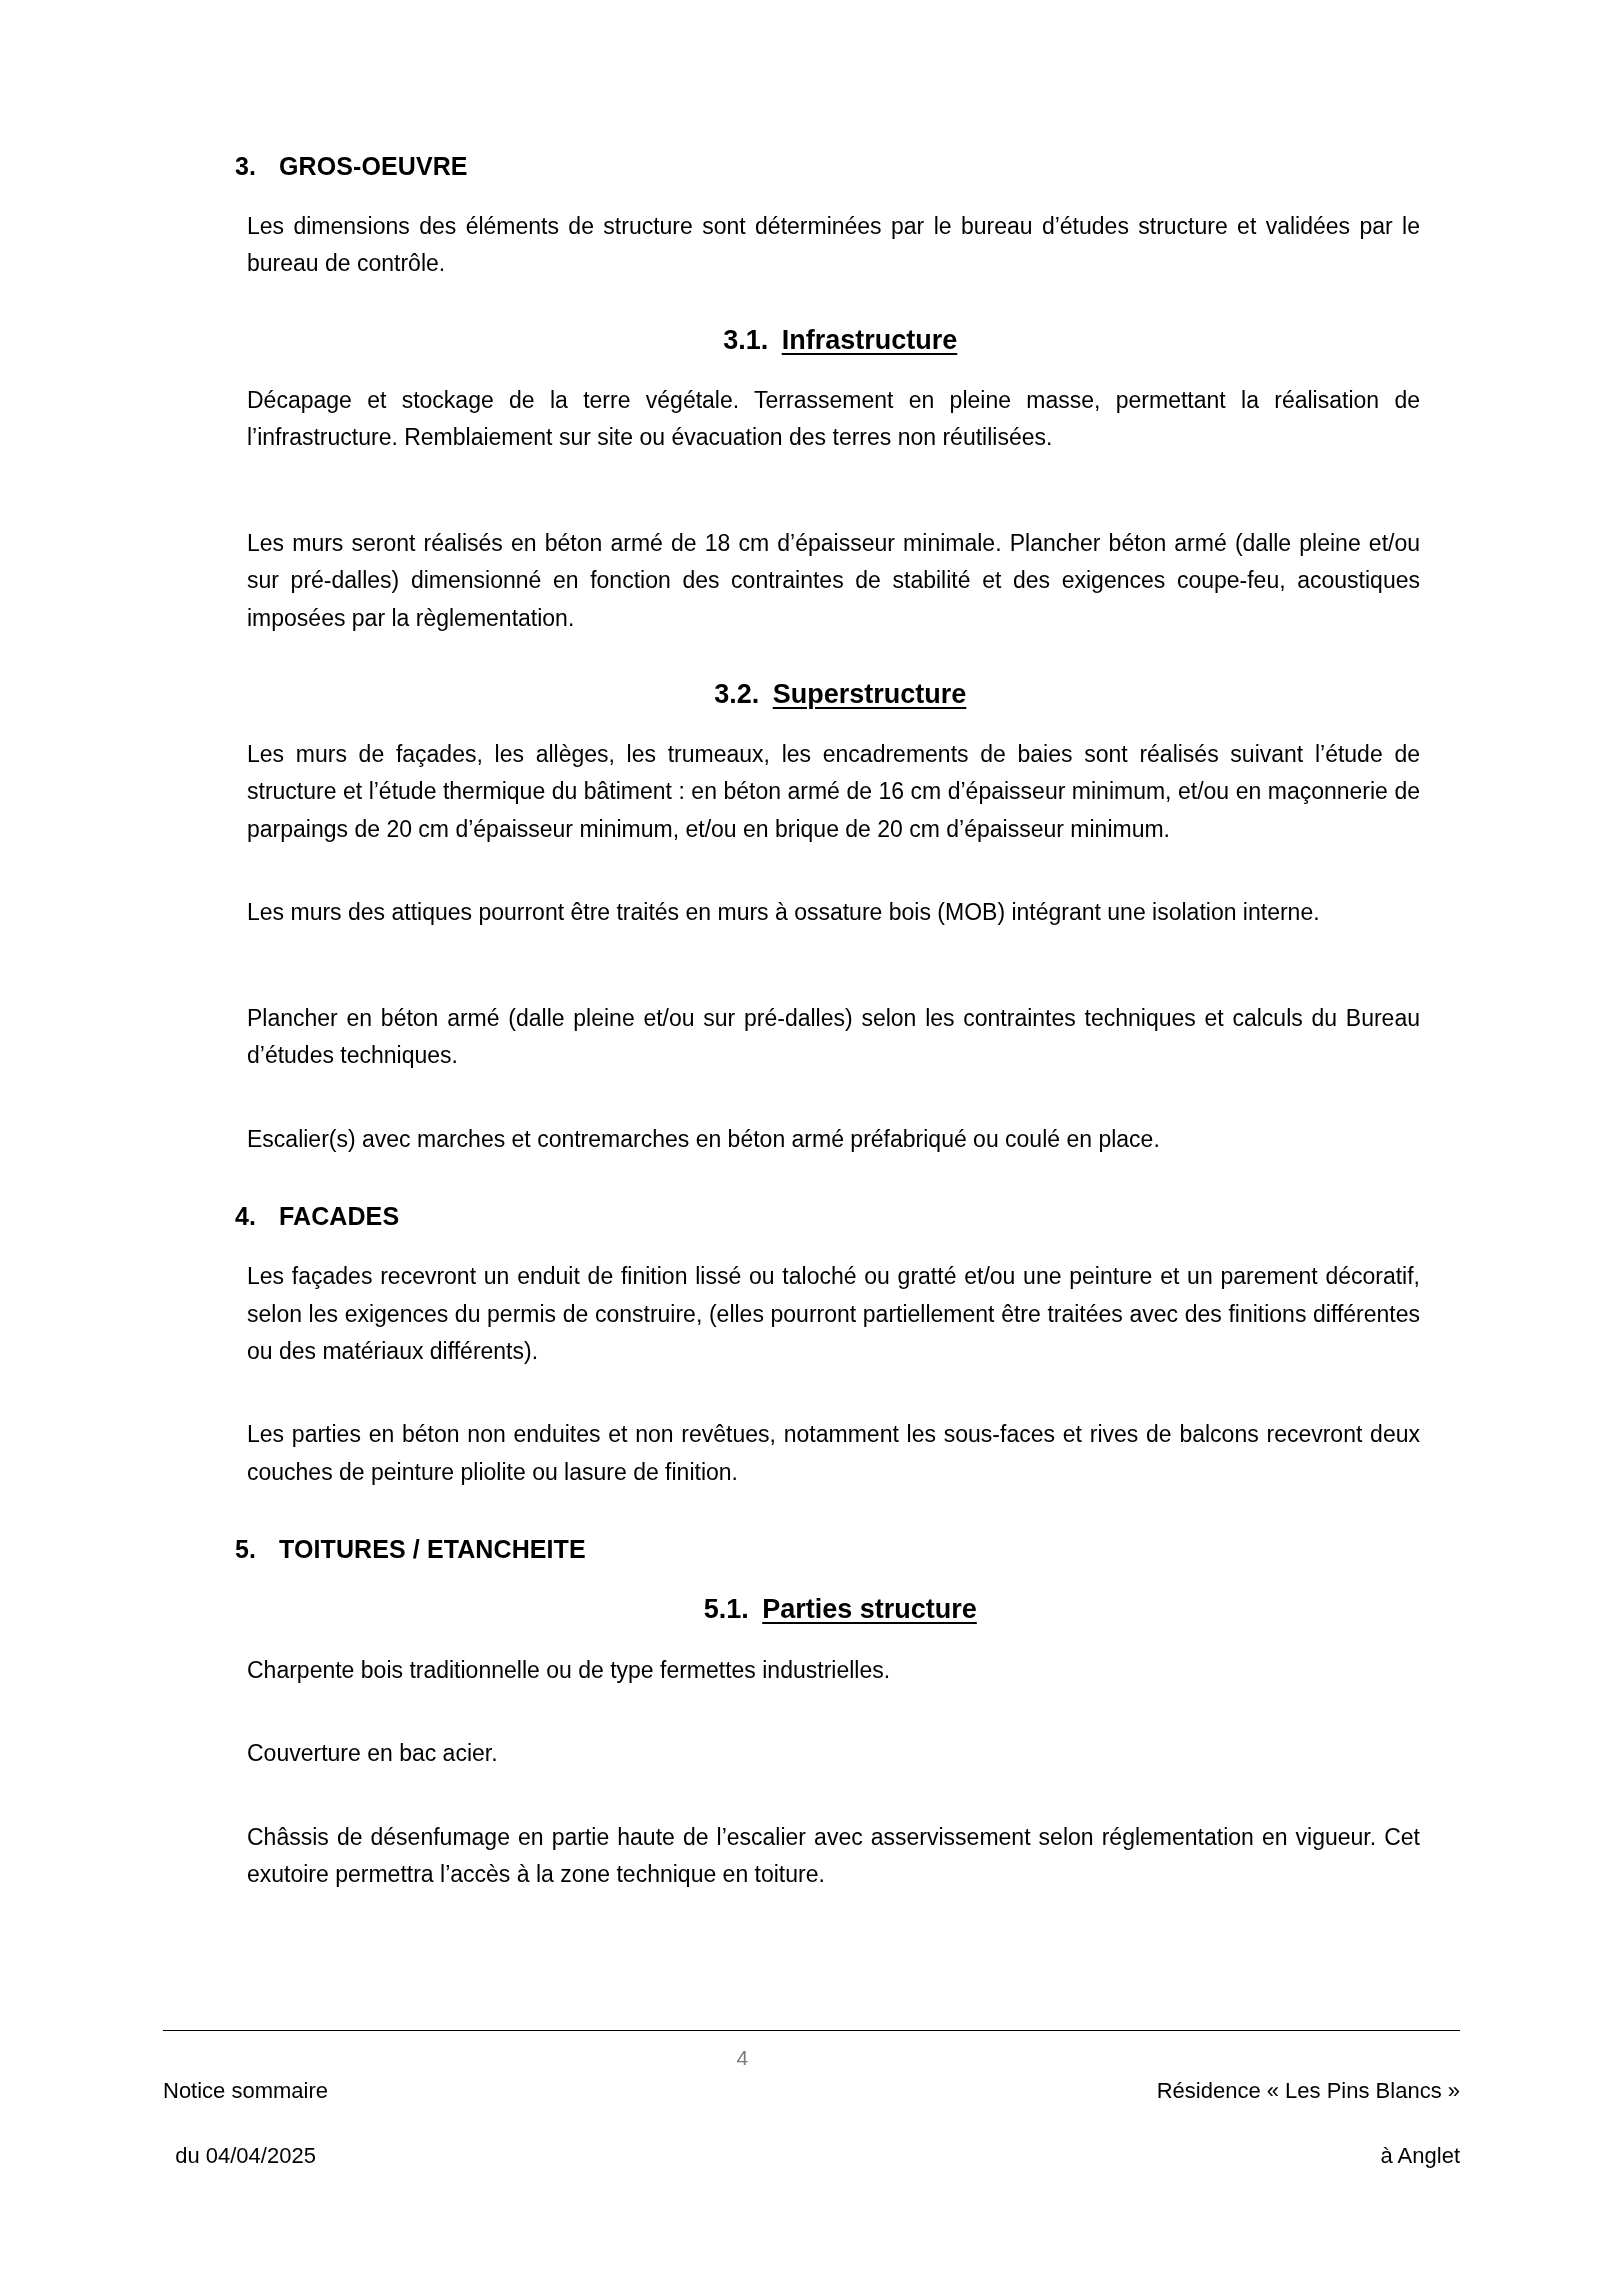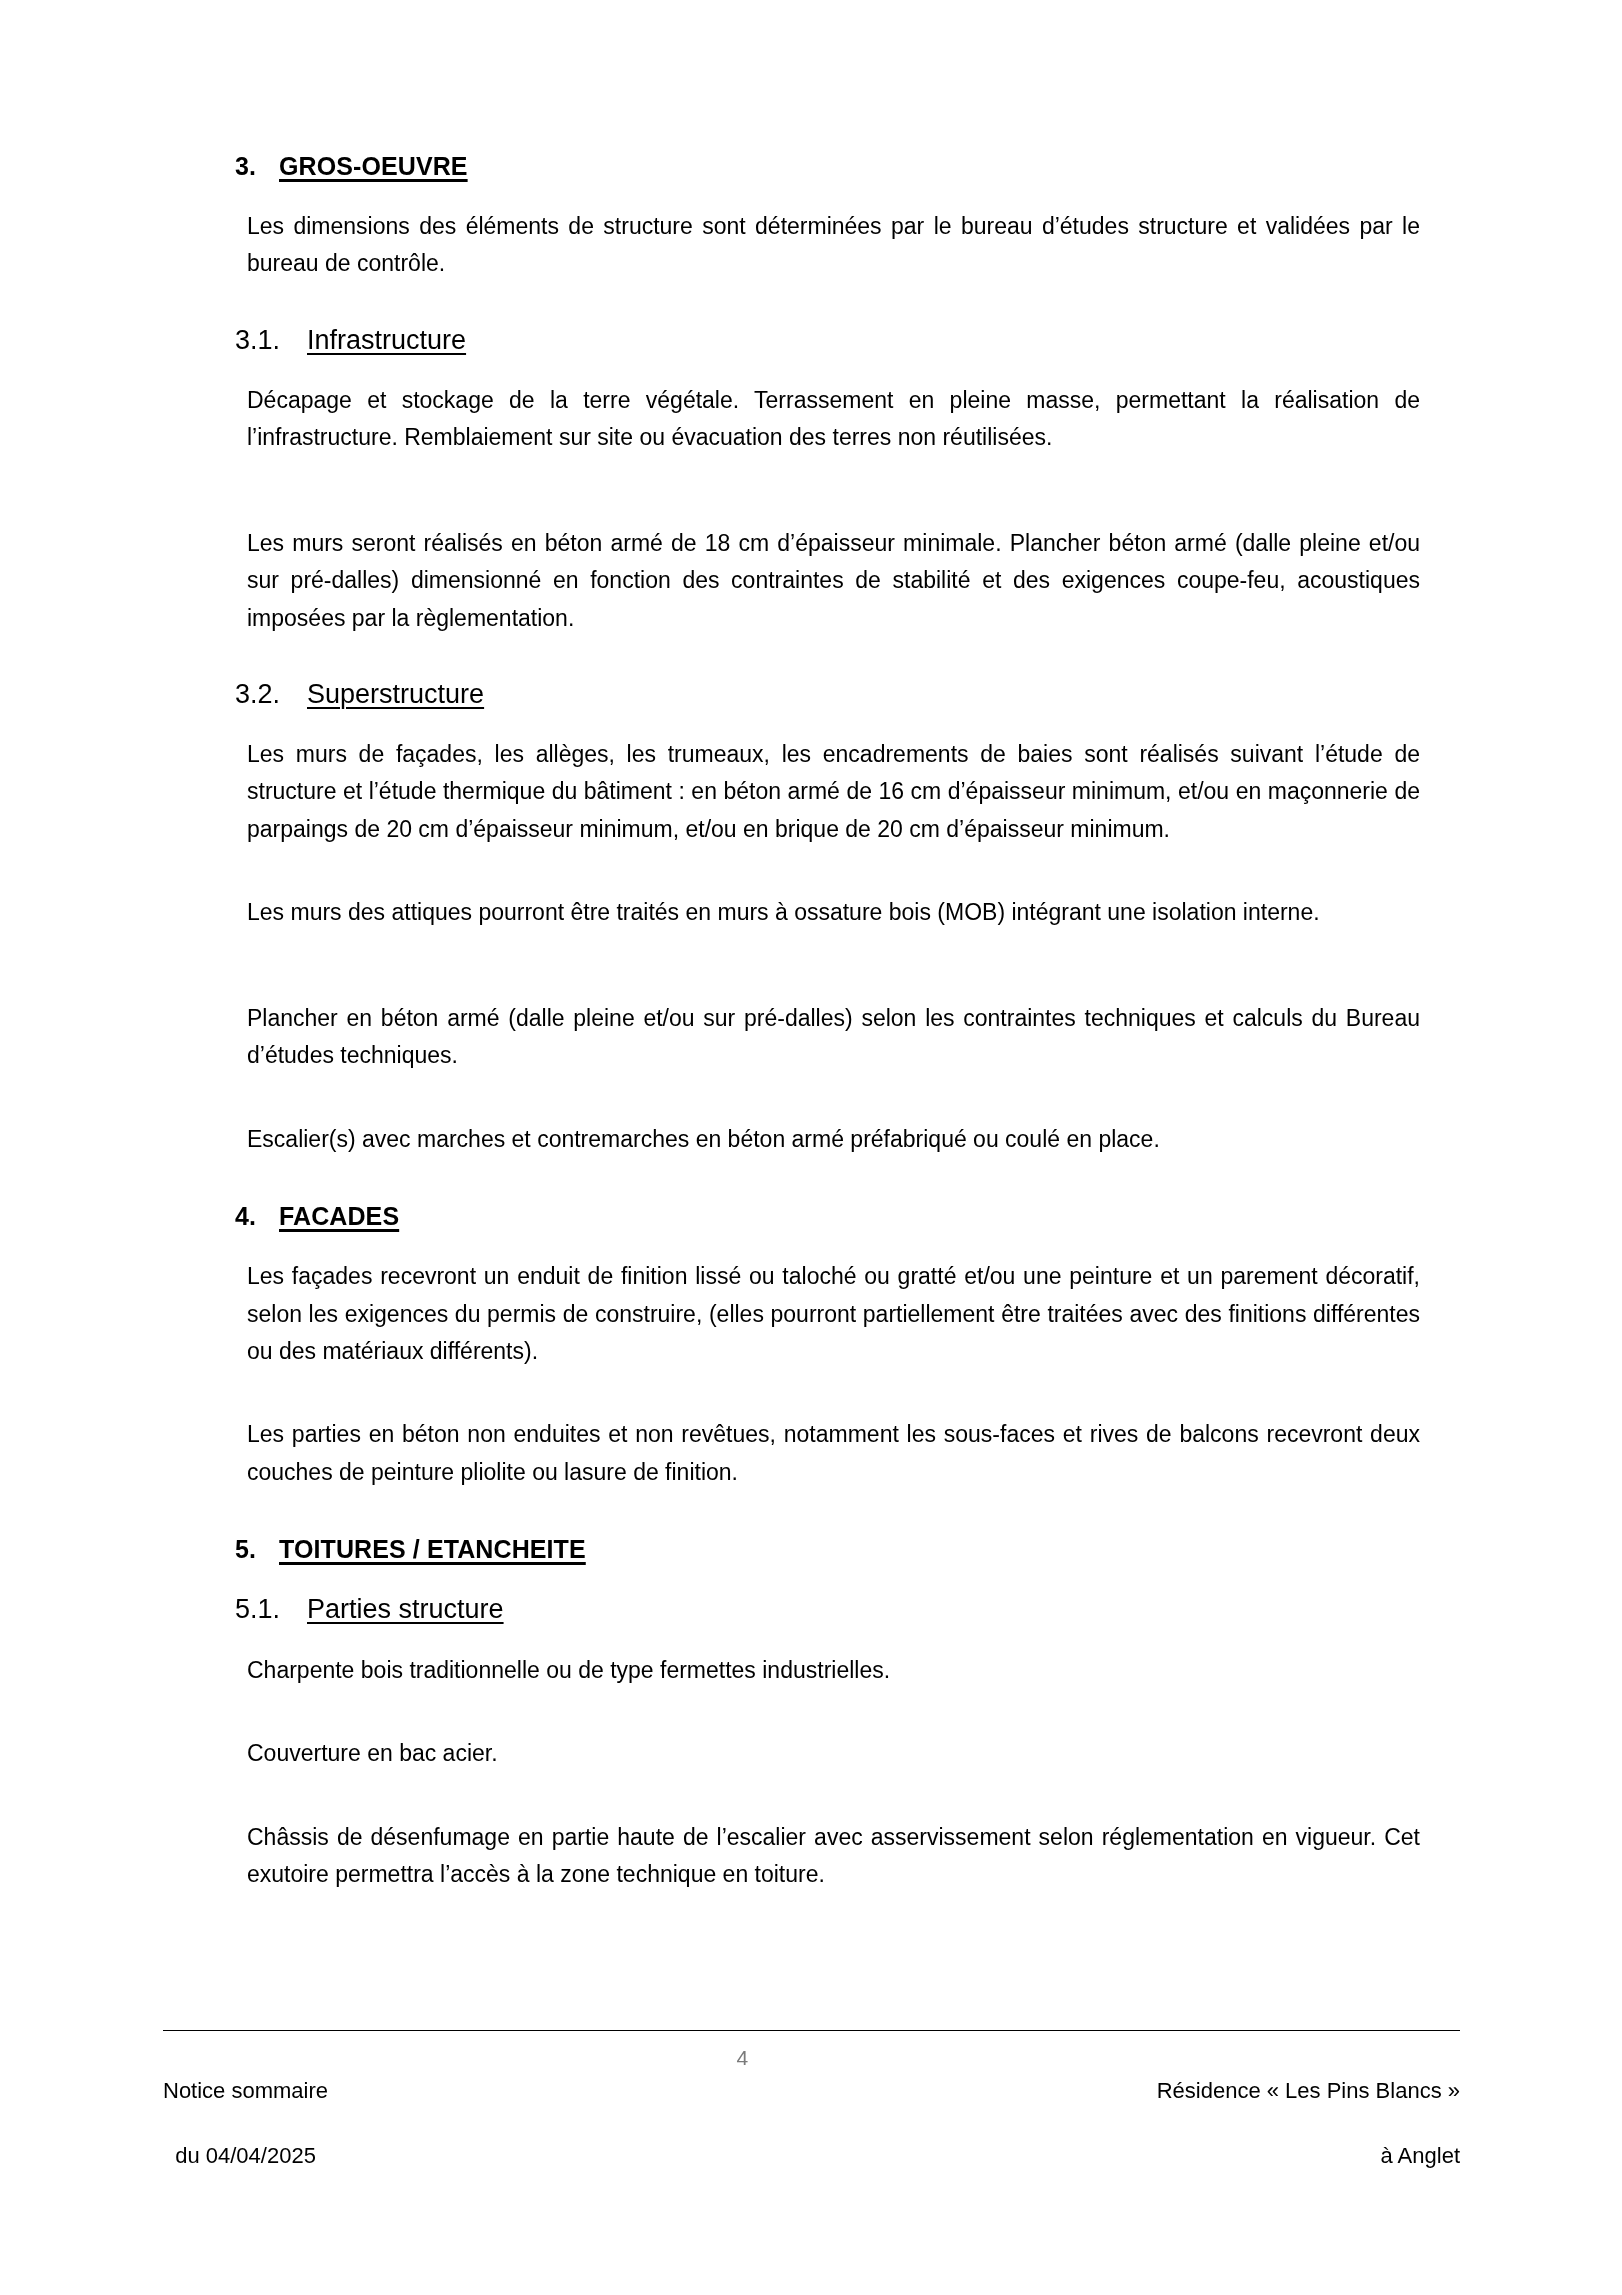--- a/index.html
+++ b/index.html
@@ -37,33 +37,33 @@
     line-height: 1.18;
     letter-spacing: 0.1px;
   }
   .h1-num {
     display: inline-block;
     width: 44px;
     font-weight: bold;
     text-decoration: none;
   }
   .h1-text {
-    text-decoration: underline;
     text-underline-offset: 3.9px;
     text-decoration-thickness: 2.8px;
   }
 
   
   .h2-block {
     display: block;
     margin: 0;
     padding: 0;
     font-size: 27px;
-    font-weight: normal;
+    font-weight: bold;
     line-height: 1.18;
+    text-align: center;
   }
   .h2-num {
     display: inline-block;
     width: 72px;
     text-decoration: none;
   }
   .h2-text {
     text-decoration: underline;
     text-underline-offset: 3.9px;
     text-decoration-thickness: 2.2px;

